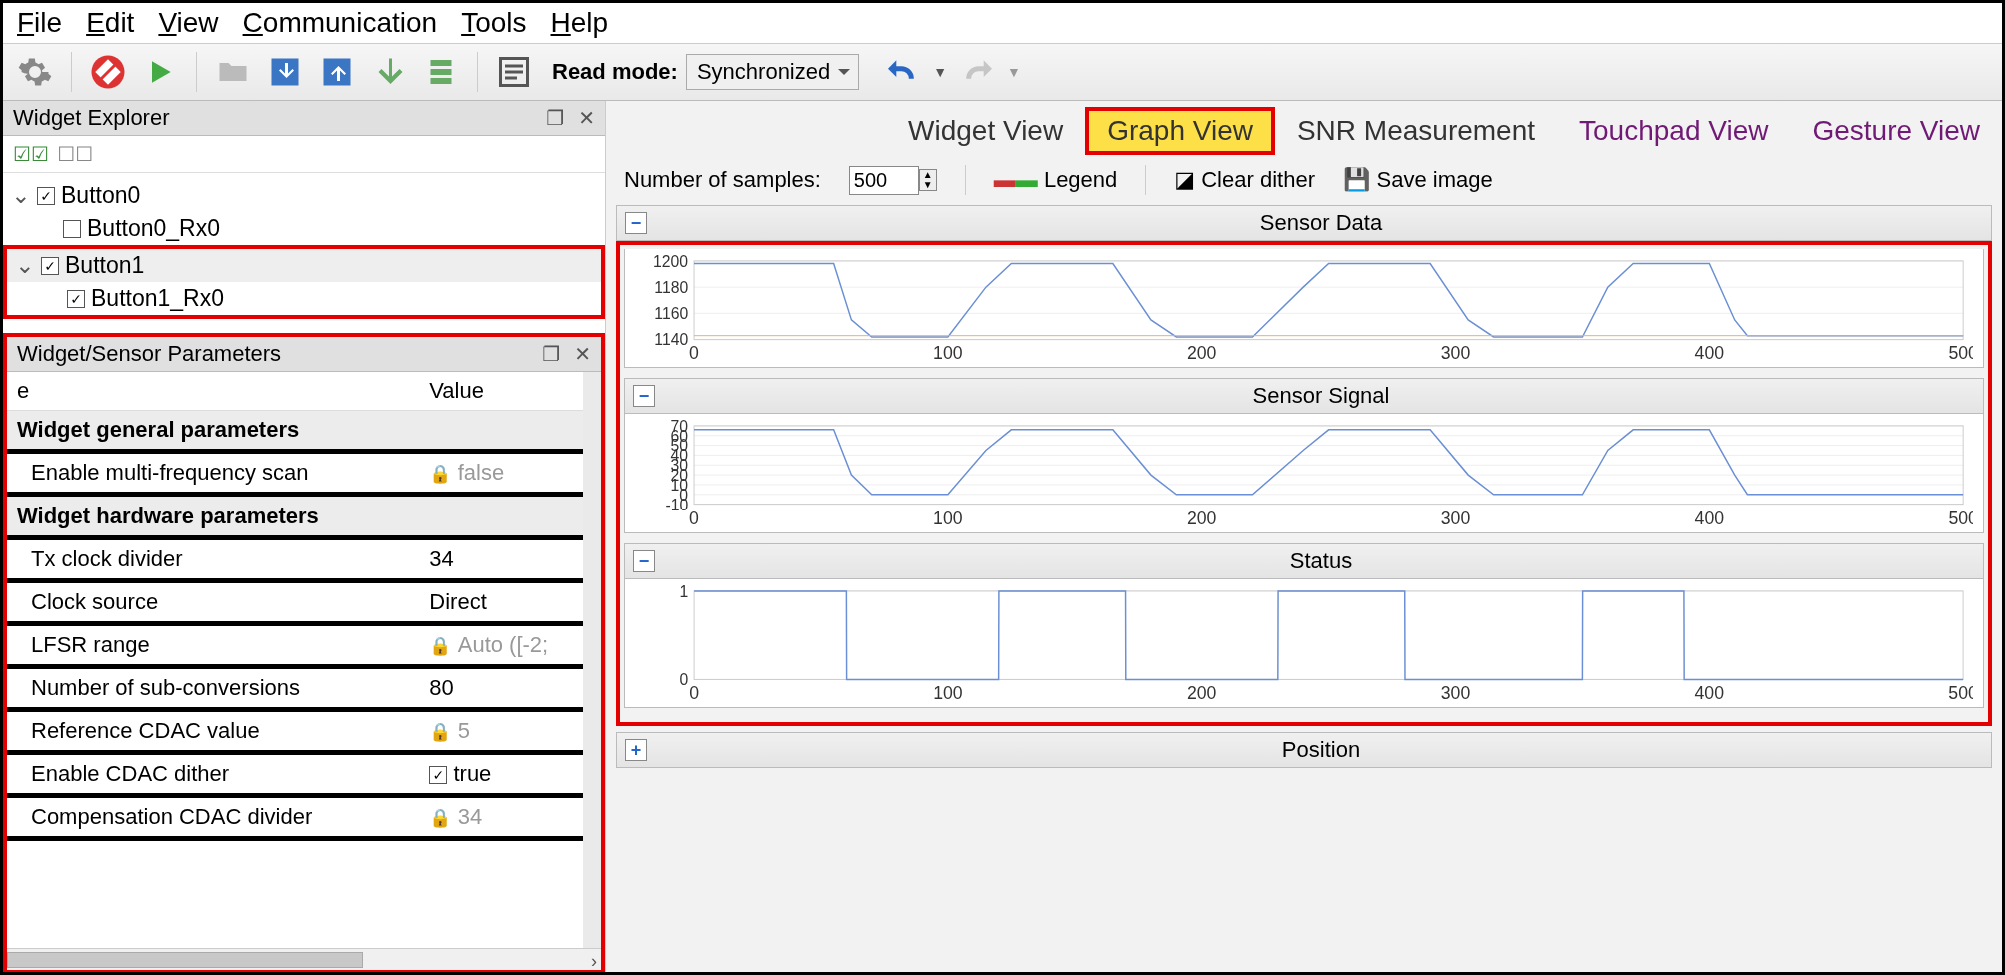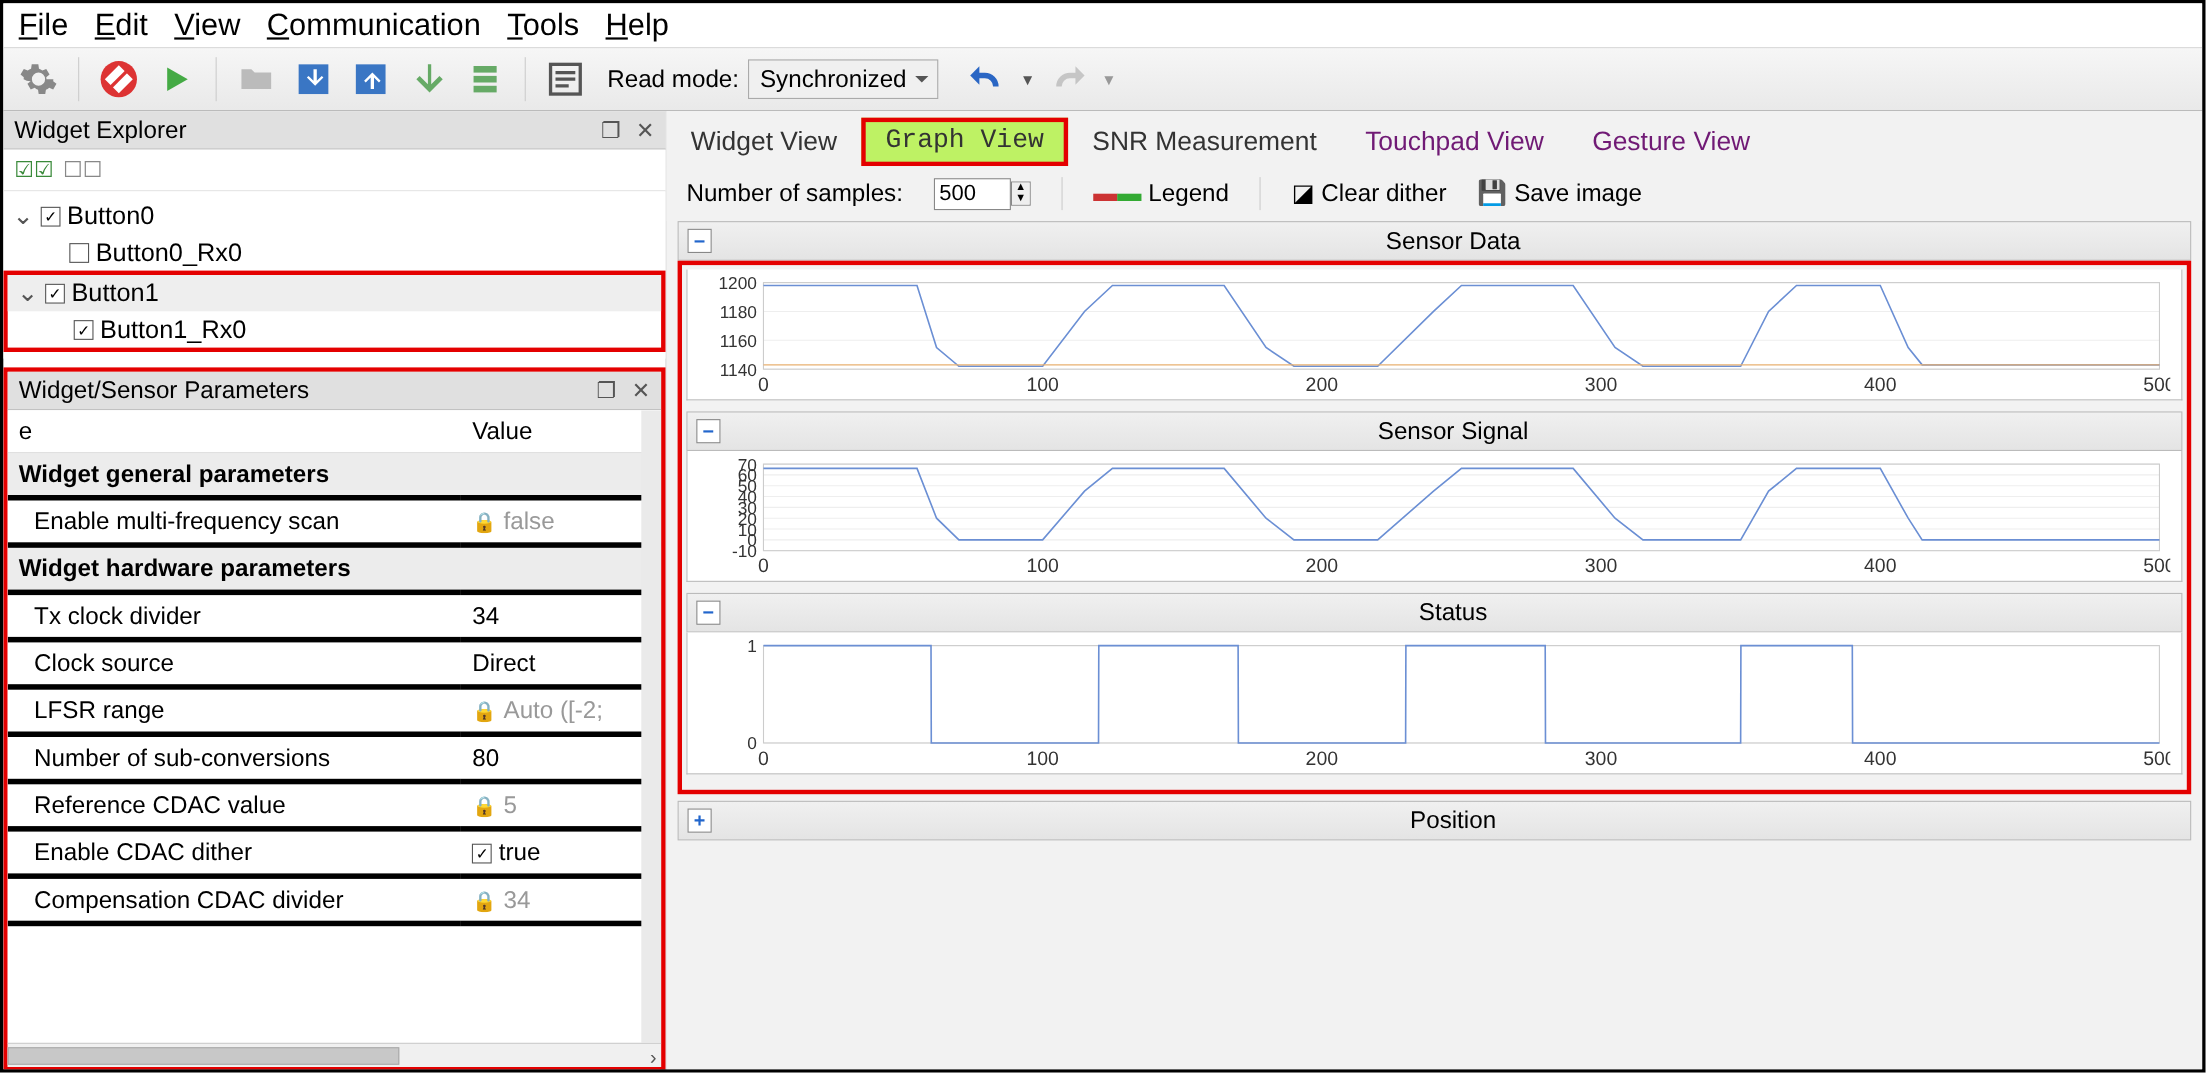--- a/index.html
+++ b/index.html
@@ -6,21 +6,21 @@
   body { background: #fff; width: 2005px; height: 975px; overflow: hidden; border: 3px solid #000; }
 
   
   .menubar { display: flex; gap: 24px; padding: 4px 14px; font-size: 28px; background: #fff; border-bottom: 1px solid #ccc; }
   .menubar span u { text-decoration: underline; }
 
   
   .toolbar { display: flex; align-items: center; gap: 8px; padding: 6px 10px; background: linear-gradient(#f6f6f6,#e9e9e9); border-bottom: 1px solid #bbb; }
   .tb-btn { width: 44px; height: 44px; display:flex; align-items:center; justify-content:center; }
   .sep { width: 1px; height: 40px; background: #ccc; margin: 0 6px; }
-  .read-label { font-size: 22px; margin-left: 8px; }
+  .read-label { font-size: 22px; margin-left: 8px; font-weight: bold; }
   .combo { border: 1px solid #aaa; background: #f0f0f0; padding: 4px 28px 4px 10px; font-size: 22px; position: relative; }
   .combo::after { content: ""; position: absolute; right: 8px; top: 50%; border: 6px solid transparent; border-top-color: #555; transform: translateY(-25%); }
 
   
   .main { display: flex; height: calc(100% - 96px); }
   .left { width: 603px; display: flex; flex-direction: column; border-right: 1px solid #ccc; }
   .right { flex: 1; display: flex; flex-direction: column; background: #f2f2f2; }
 
   
   .panel-hdr { display: flex; align-items: center; justify-content: space-between; background: #e0e0e0; padding: 4px 10px; font-size: 22px; border-bottom: 1px solid #bbb; }
@@ -45,23 +45,23 @@
   .param-table td { padding: 6px 10px; border-bottom: 5px solid #000000; }
   .grp { font-weight: bold; background: #ececec !important; }
   .locked { color: #999; }
   .lock-icon { display:inline-block; margin-right:6px; font-size:18px; }
   .scroll-sim { width: 18px; background: #eaeaea; position:absolute; right:0; top:0; bottom:0; }
   .hscroll { height: 22px; background: #f0f0f0; border-top:1px solid #ccc; position:relative; }
   .hscroll .thumb { position:absolute; left:0; top:3px; height:16px; width:60%; background:#c8c8c8; border:1px solid #aaa; }
   .hscroll .arrow { position:absolute; right:4px; top:2px; font-size:18px; color:#555;}
 
   
-  .tabs { display:flex; gap:0; background:#f2f2f2; padding-top:6px; font-size:24px; }
+  .tabs { display:flex; gap:0; background:#f2f2f2; padding-top:6px; font-size:28px;justify-content:flex-end; }
   .tab { padding: 8px 22px; color:#333; }
-  .tab.active { background:#bef264; border:1px solid #bbb; border-bottom:none;font-family:Liberation Mono, monospace; }
+  .tab.active { background:#fde047; border:1px solid #bbb; border-bottom:none; }
   .tab.red { border:4px solid #e40000; padding: 4px 18px; }
   .tab.disabled { color:#701a75; }
 
   
   .graph-toolbar { display:flex; align-items:center; gap:28px; padding:10px 18px; background:#f2f2f2; font-size:22px; }
   .num-input { display:flex; align-items:center; }
   .num-input input { width:70px; font-size:20px; padding:2px 4px; border:1px solid #888; }
   .spinner { display:flex; flex-direction:column; border:1px solid #888; }
   .spinner span { font-size:10px; padding:0 3px; line-height:10px; background:#eee; }
   .gt-sep { width:1px; height:30px; background:#ccc; }

